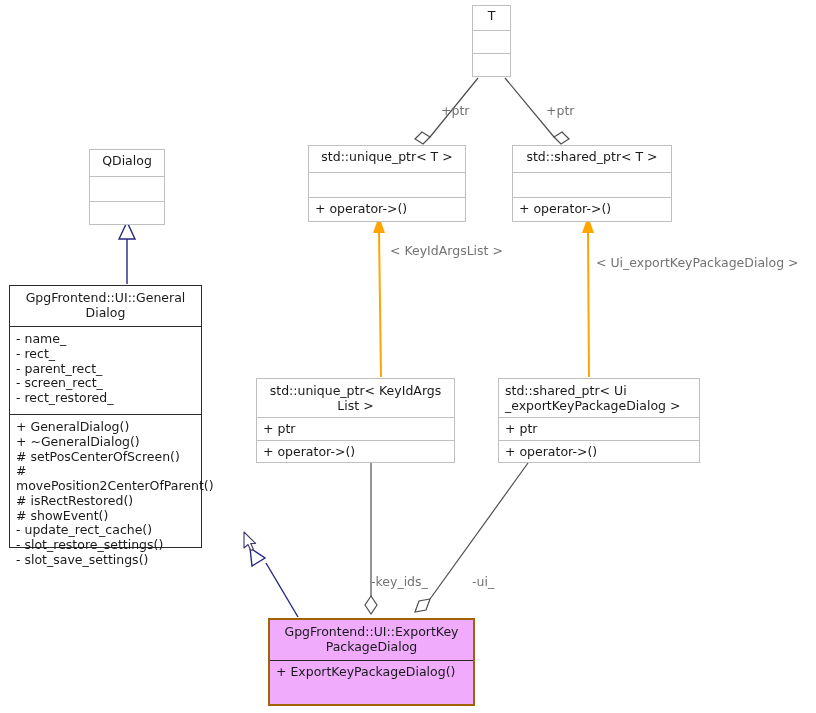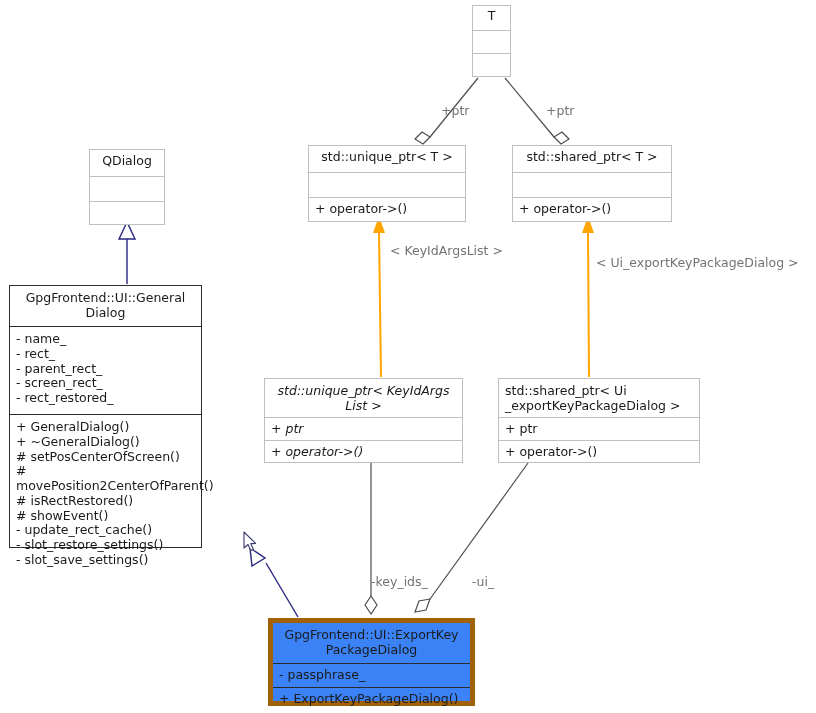--- a/index.html
+++ b/index.html
@@ -33,22 +33,22 @@
     background: #ffffff;
     border: 1px solid #bfbfbf;
     font-size: 12.5px;
     color: #1a1a1a;
     line-height: 1.18;
   }
   .node.dark {
     border: 1px solid #2b2b2b;
   }
   .node.focus {
-    border: 5px solid #a16207;
-    background: #3b82f6;
+    border: 2px solid #a16207;
+    background: #f0abfc;
   }
   .cmp {
     box-sizing: border-box;
     padding: 3px 6px;
   }
   .cmp + .cmp {
     border-top: 1px solid #bfbfbf;
   }
   .node.dark .cmp + .cmp,
   .node.focus .cmp + .cmp {
@@ -162,38 +162,37 @@
 + ~GeneralDialog()
 # setPosCenterOfScreen()
 # movePosition2CenterOfParent()
 # isRectRestored()
 # showEvent()
 - update_rect_cache()
 - slot_restore_settings()
 - slot_save_settings()</div>
   </div>
 
-  <div class="node" style="left:264px; top:378px; width:199px; height:85px;font-style:italic;">
+  <div class="node" style="left:256px; top:378px; width:199px; height:85px;">
     <div class="cmp title" style="height:38px; padding-top:5px;">std::unique_ptr&lt; KeyIdArgs
 List &gt;</div>
     <div class="cmp members" style="height:23px; padding-top:4px;">+ ptr</div>
     <div class="cmp members" style="height:23px; padding-top:4px;">+ operator-&gt;()</div>
   </div>
 
   <div class="node" style="left:498px; top:378px; width:202px; height:85px;">
     <div class="cmp title left" style="height:38px; padding-top:5px;">std::shared_ptr&lt; Ui
 _exportKeyPackageDialog &gt;</div>
     <div class="cmp members" style="height:23px; padding-top:4px;">+ ptr</div>
     <div class="cmp members" style="height:23px; padding-top:4px;">+ operator-&gt;()</div>
   </div>
 
   <div class="node focus" style="left:268px; top:618px; width:207px; height:88px;">
     <div class="cmp title" style="height:40px; padding-top:5px;">GpgFrontend::UI::ExportKey
 PackageDialog</div>
-    <div class="cmp members" style="height:24px; padding-top:4px;">- passphrase_</div>
     <div class="cmp members" style="height:24px; padding-top:4px;">+ ExportKeyPackageDialog()</div>
   </div>
 
   <div class="edge-label" style="left:441px; top:103px;">+ptr</div>
 
   <div class="edge-label" style="left:546px; top:103px;">+ptr</div>
 
   <div class="edge-label" style="left:390px; top:243px;">&lt; KeyIdArgsList &gt;</div>
 
   <div class="edge-label" style="left:596px; top:245px;margin-top:10px;">&lt; Ui_exportKeyPackageDialog &gt;</div>

